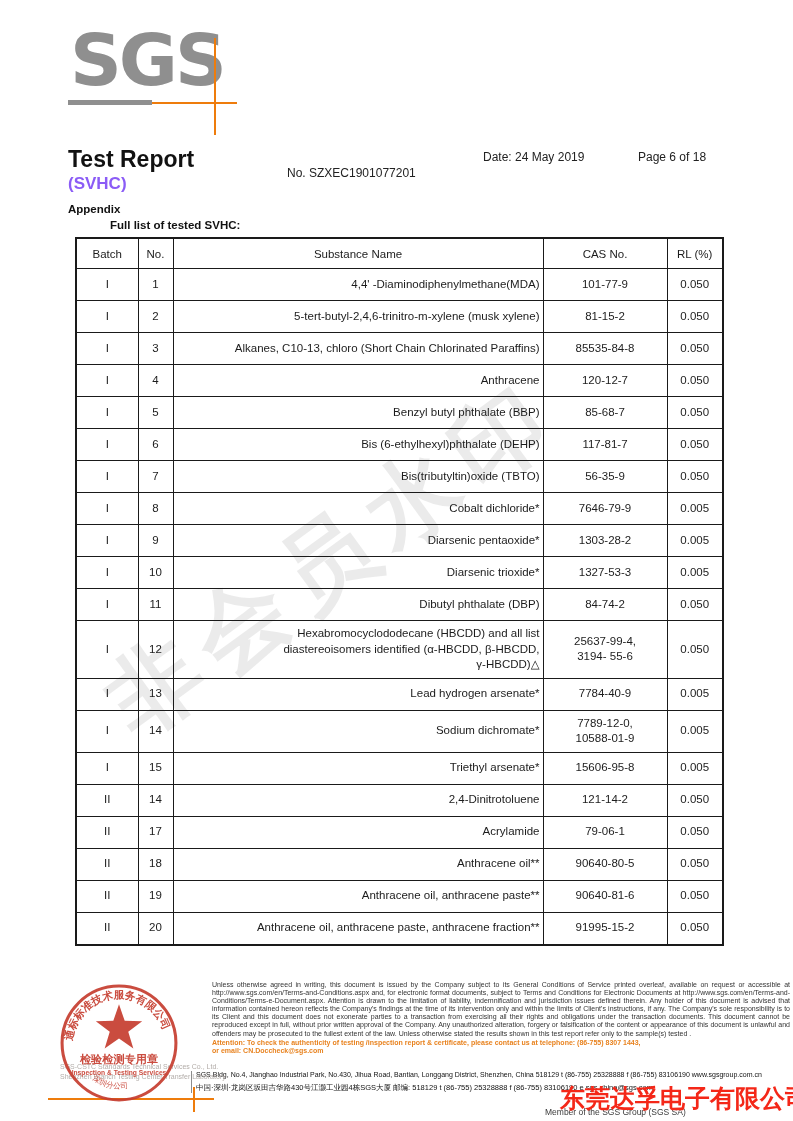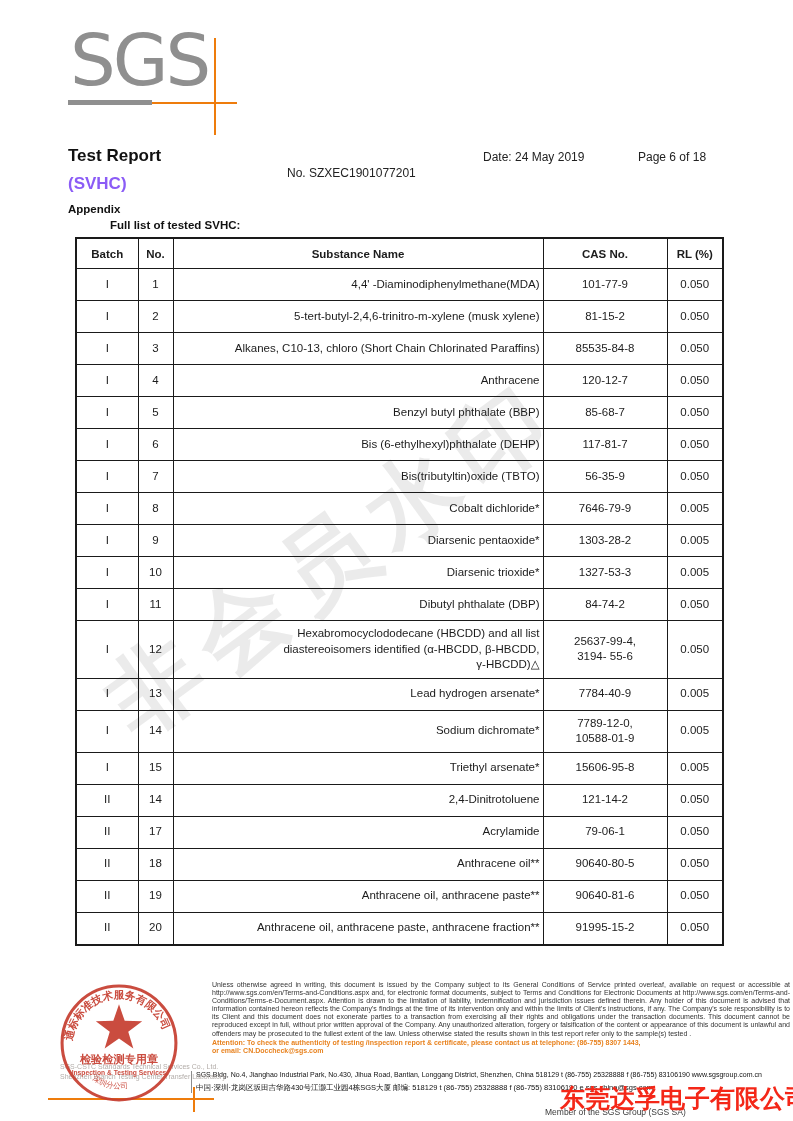--- a/index.html
+++ b/index.html
@@ -13,44 +13,44 @@
     position:absolute; left:118px; top:652px;
     font-size:92px; font-weight:bold; letter-spacing:14px;
     color:rgba(60,60,60,0.10); white-space:nowrap;
     transform:rotate(-36deg); transform-origin:0 50%;
     z-index:0; pointer-events:none;
   }
 
   
   .logo-text {
     position:absolute; left:70px; top:18px;
-    font-size:72px; font-weight:normal; color:#8f8f8f; letter-spacing:-3px;
+    font-size:72px; font-weight:bold; color:#8f8f8f; letter-spacing:-3px;
     font-family:"DejaVu Sans", sans-serif; z-index:2;
   }
   .logo-underline-gray { position:absolute; left:68px; top:100px; width:84px; height:5px; background:#8f8f8f; z-index:2; }
   .logo-crop-hline   { position:absolute; left:152px; top:102px; width:85px; height:2px; background:#ee7c0c; z-index:2; }
   .logo-crop-vline   { position:absolute; left:214px; top:38px; width:2px; height:97px; background:#ee7c0c; z-index:2; }
 
   
-  .report-title    { position:absolute; left:68px;  top:146px; font-size:17px; font-weight:bold; color:#111; }
+  .report-title    { position:absolute; left:68px;  top:146px; font-size:23px; font-weight:bold; color:#111; }
   .report-subtitle { position:absolute; left:68px;  top:174px; font-size:17px; font-weight:bold; color:#8b5cf6; }
   .report-number   { position:absolute; left:287px; top:166px; font-size:12px; color:#222; }
   .report-date     { position:absolute; left:483px; top:150px; font-size:12px; color:#222; }
   .page-indicator  { position:absolute; left:638px; top:150px; font-size:12px; color:#222; }
   .appendix-label  { position:absolute; left:68px;  top:203px; font-size:11.5px; font-weight:bold; color:#111; }
   .table-title     { position:absolute; left:68px;  top:219px; font-size:11.5px; font-weight:bold; color:#111;padding-left:42px; }
 
   
   .table-wrap { position:absolute; left:75px; top:237px; z-index:1; }
   table.svhc { border-collapse:collapse; width:647px; table-layout:fixed; background:transparent; border:2px solid #1a1a1a; }
   table.svhc th, table.svhc td {
     border:1.5px solid #1a1a1a; font-size:11.5px; color:#1c1c1c;
     padding:5px 3px; vertical-align:middle; background:transparent;
   }
-  table.svhc th { font-weight:bold; text-align:center; height:19px; }
+  table.svhc th { font-weight:normal; text-align:center; height:19px; }
   table.svhc td { text-align:center; height:21px; line-height:1.35; }
   table.svhc td.col-substance { text-align:right; padding-left:5px; white-space:pre-line; }
   table.svhc td.col-cas { white-space:pre-line; }
 
   
   .legal-block {
     position:absolute; left:212px; top:981px; width:578px;
     font-size:7px; line-height:8.1px; color:#333; text-align:justify; z-index:1;
   }
   .attention-text { color:#e8821e; font-weight:bold; white-space:pre-line; margin-top:1px; }

